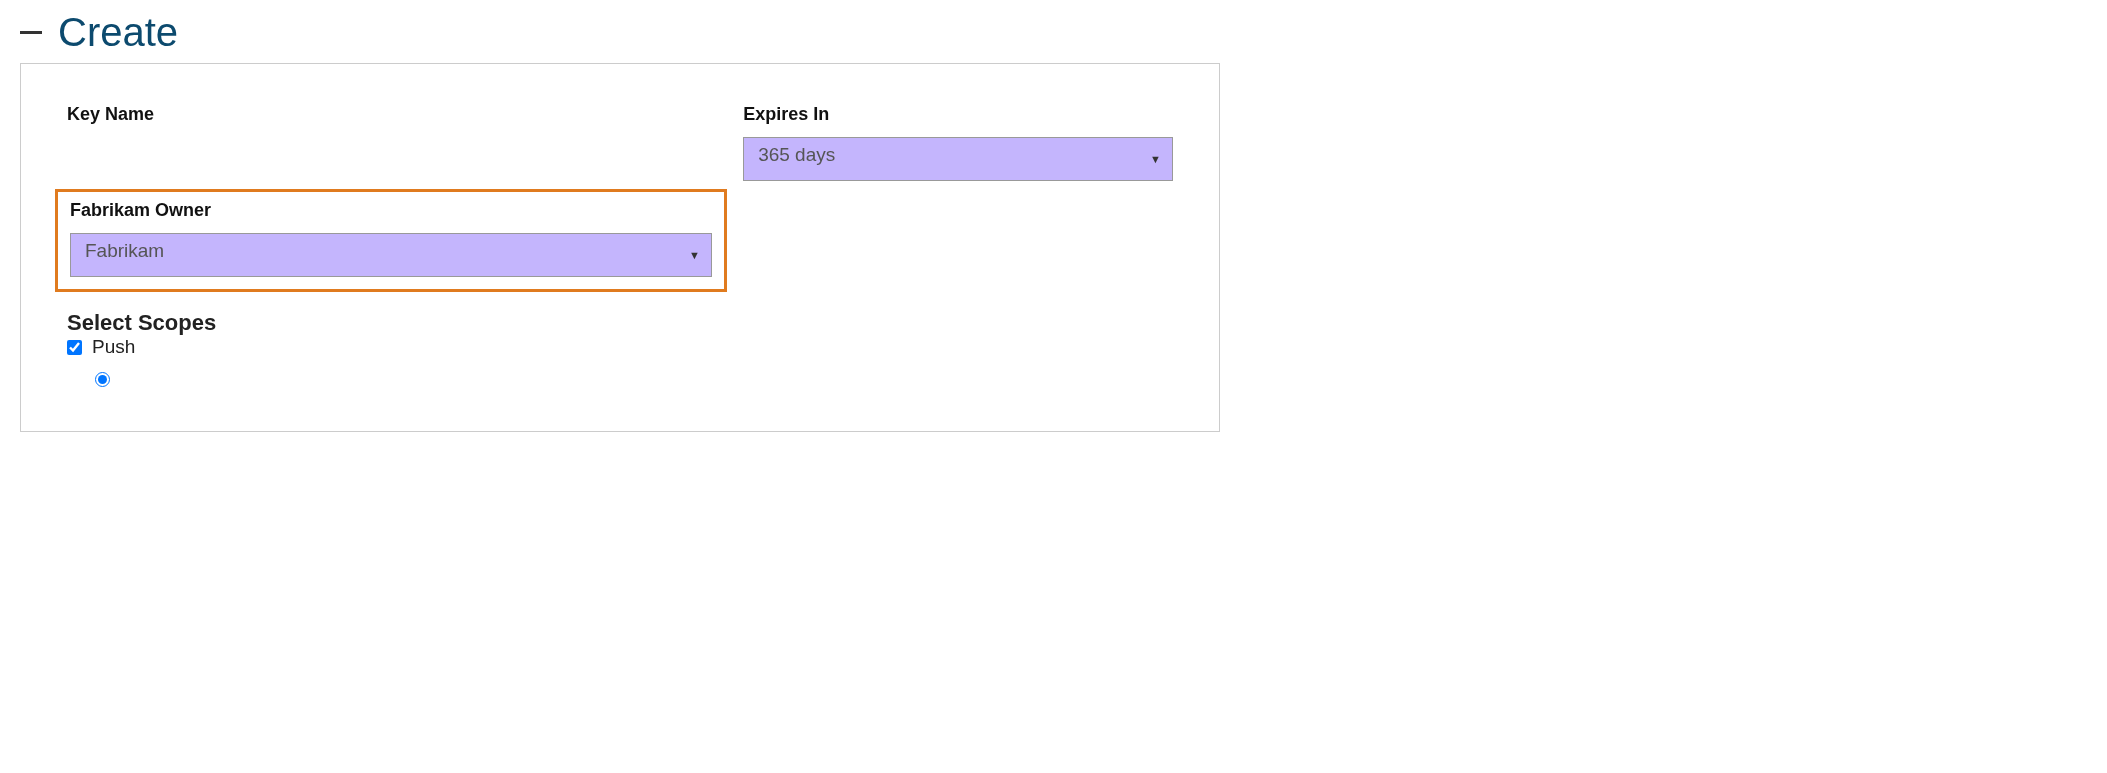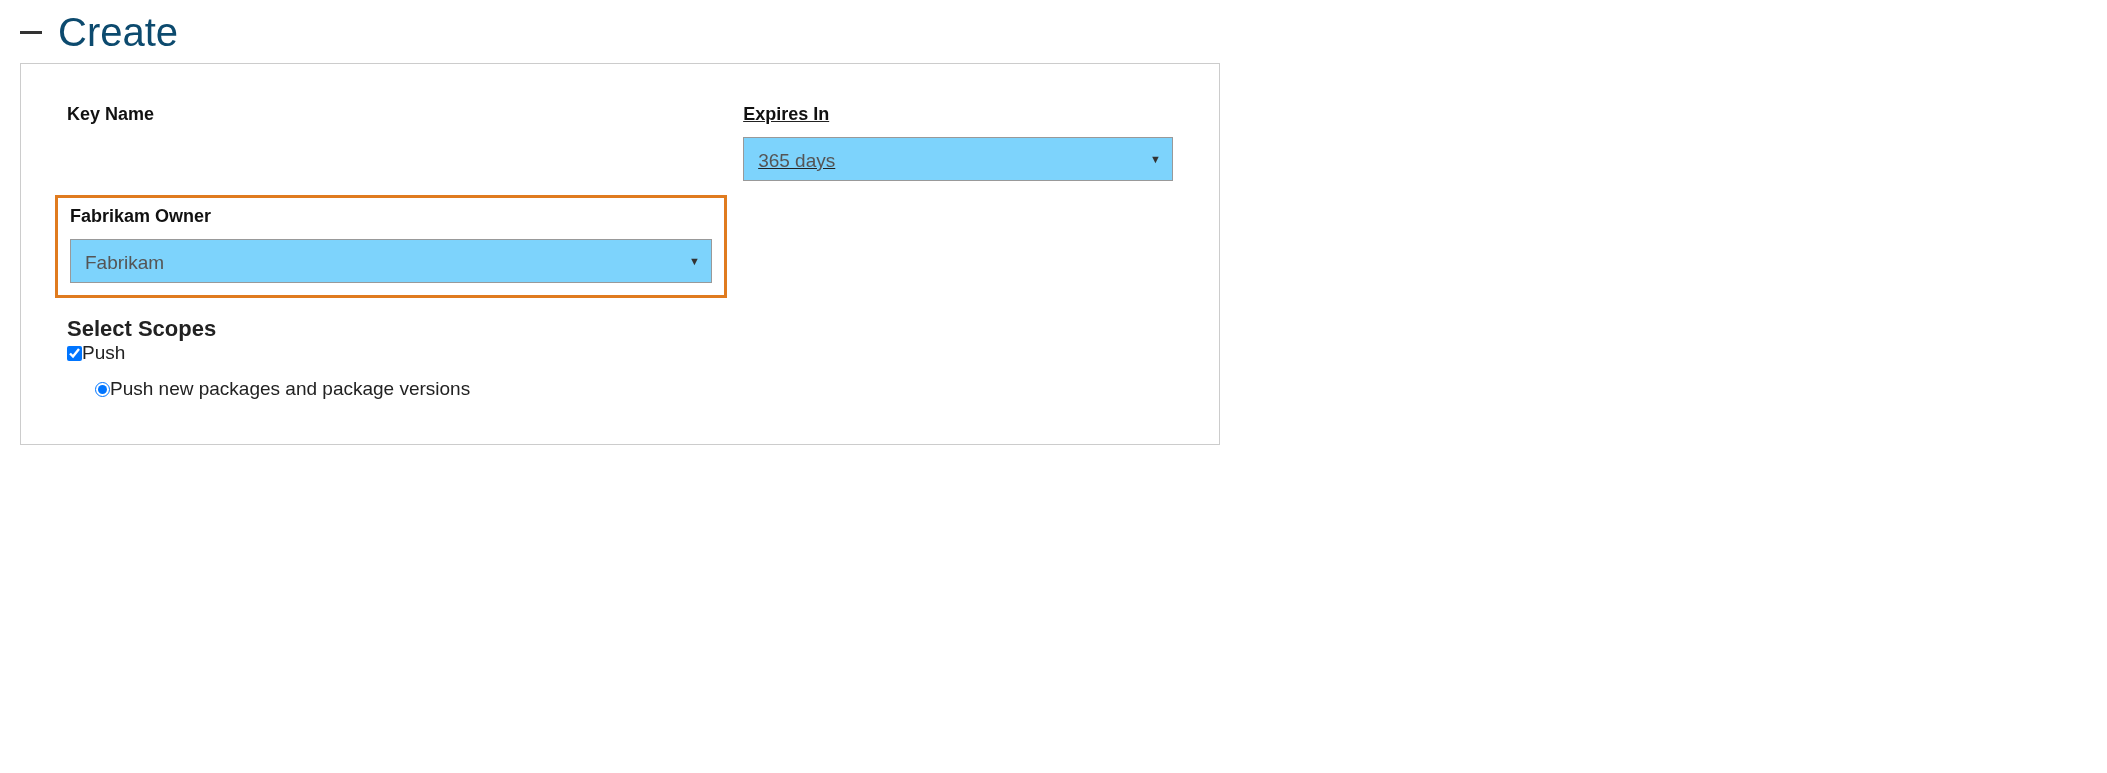--- a/index.html
+++ b/index.html
@@ -31,32 +31,31 @@
       color: #0c4a6e;
     }
     .panel {
       border: 1px solid #ccc;
       padding: 40px 46px 30px 46px;
       width: 1200px;
     }
     .row {
       display: flex;
       gap: 60px;
-      margin-bottom: 14px;
+      margin-bottom: 8px;
     }
     .field {
       display: flex;
       flex-direction: column;
     }
     .field-left {
       width: 645px;
     }
     .field-right {
       width: 450px;
-      text-decoration: underline;
     }
     .field-label {
       font-size: 18px;
       font-weight: 700;
       color: #111;
       margin-bottom: 12px;
     }
     .text-input {
       width: 100%;
       height: 44px;
@@ -68,25 +67,25 @@
       outline: none;
     }
     .select-wrap {
       position: relative;
       width: 100%;
     }
     .select-input {
       width: 100%;
       height: 44px;
       border: 1px solid #999;
-      padding: 12px 36px 0 14px;
+      padding: 6px 36px 0 14px;
       font-size: 19px;
       color: #555;
       font-family: inherit;
-      background: #7dd3fc;
+      background: #c4b5fd;
       appearance: none;
       -webkit-appearance: none;
       cursor: pointer;
     }
     .select-caret {
       position: absolute;
       right: 12px;
       top: 50%;
       transform: translateY(-50%);
       font-size: 11px;
@@ -100,20 +99,21 @@
       margin-bottom: 18px;
       width: 672px;
     }
     .scopes-title {
       font-size: 22px;
       font-weight: 700;
     }
     .checkbox-row, .radio-row {
       display: flex;
       align-items: center;
+      gap: 10px;
       margin-bottom: 14px;
     }
     .checkbox-row input[type="checkbox"],
     .radio-row input[type="radio"] {
       width: 15px;
       height: 15px;
       cursor: pointer;
     }
     .checkbox-row label, .radio-row label {
       font-size: 19px;
@@ -159,18 +159,17 @@
 
   <h3 class="scopes-title">Select Scopes</h3>
 
   <div class="checkbox-row">
     <input type="checkbox" id="push-cb" checked="" style="">
     <label for="push-cb">Push</label>
   </div>
 
   <div class="radio-row indent">
     <input type="radio" name="push-opt" id="push-new" checked="" style="">
-    <label for="push-new">Push new packages and package versions</label>
   </div>
 
 
 
 </div>
 
 </body></html>

